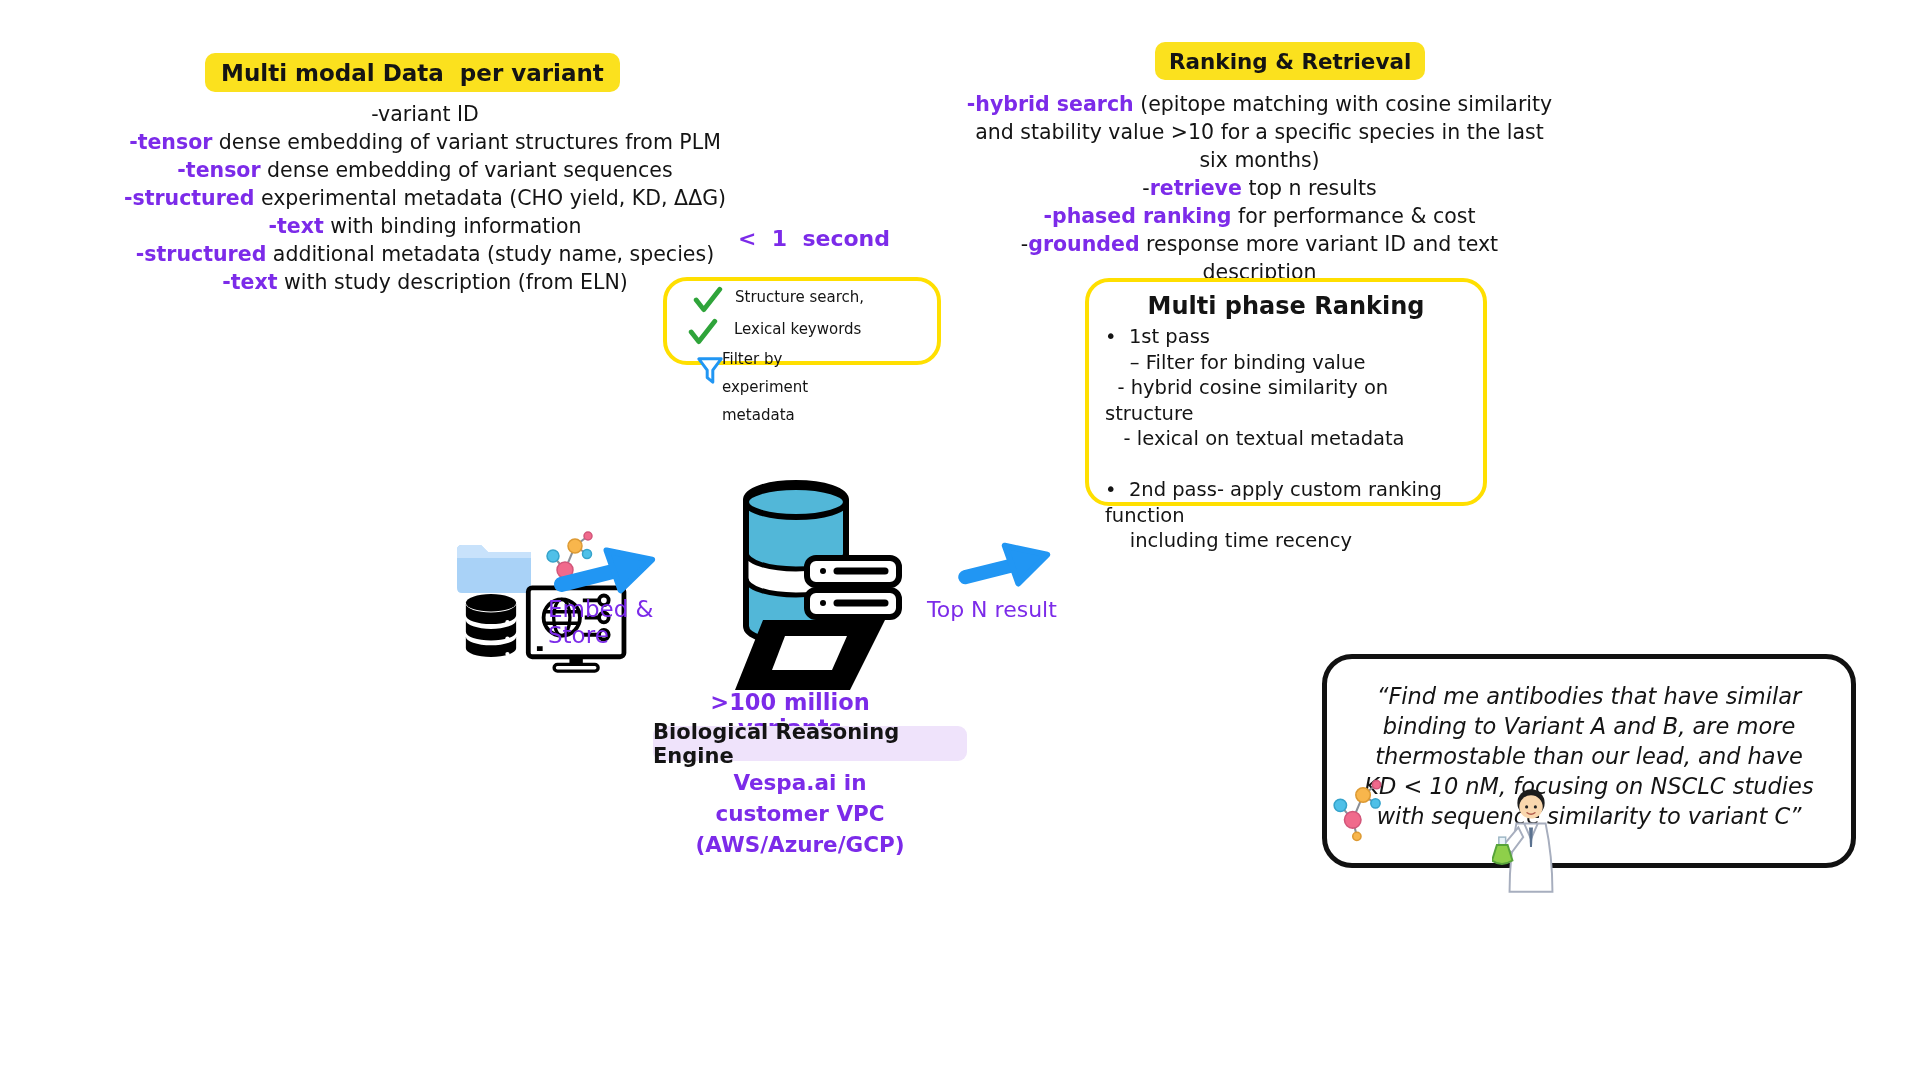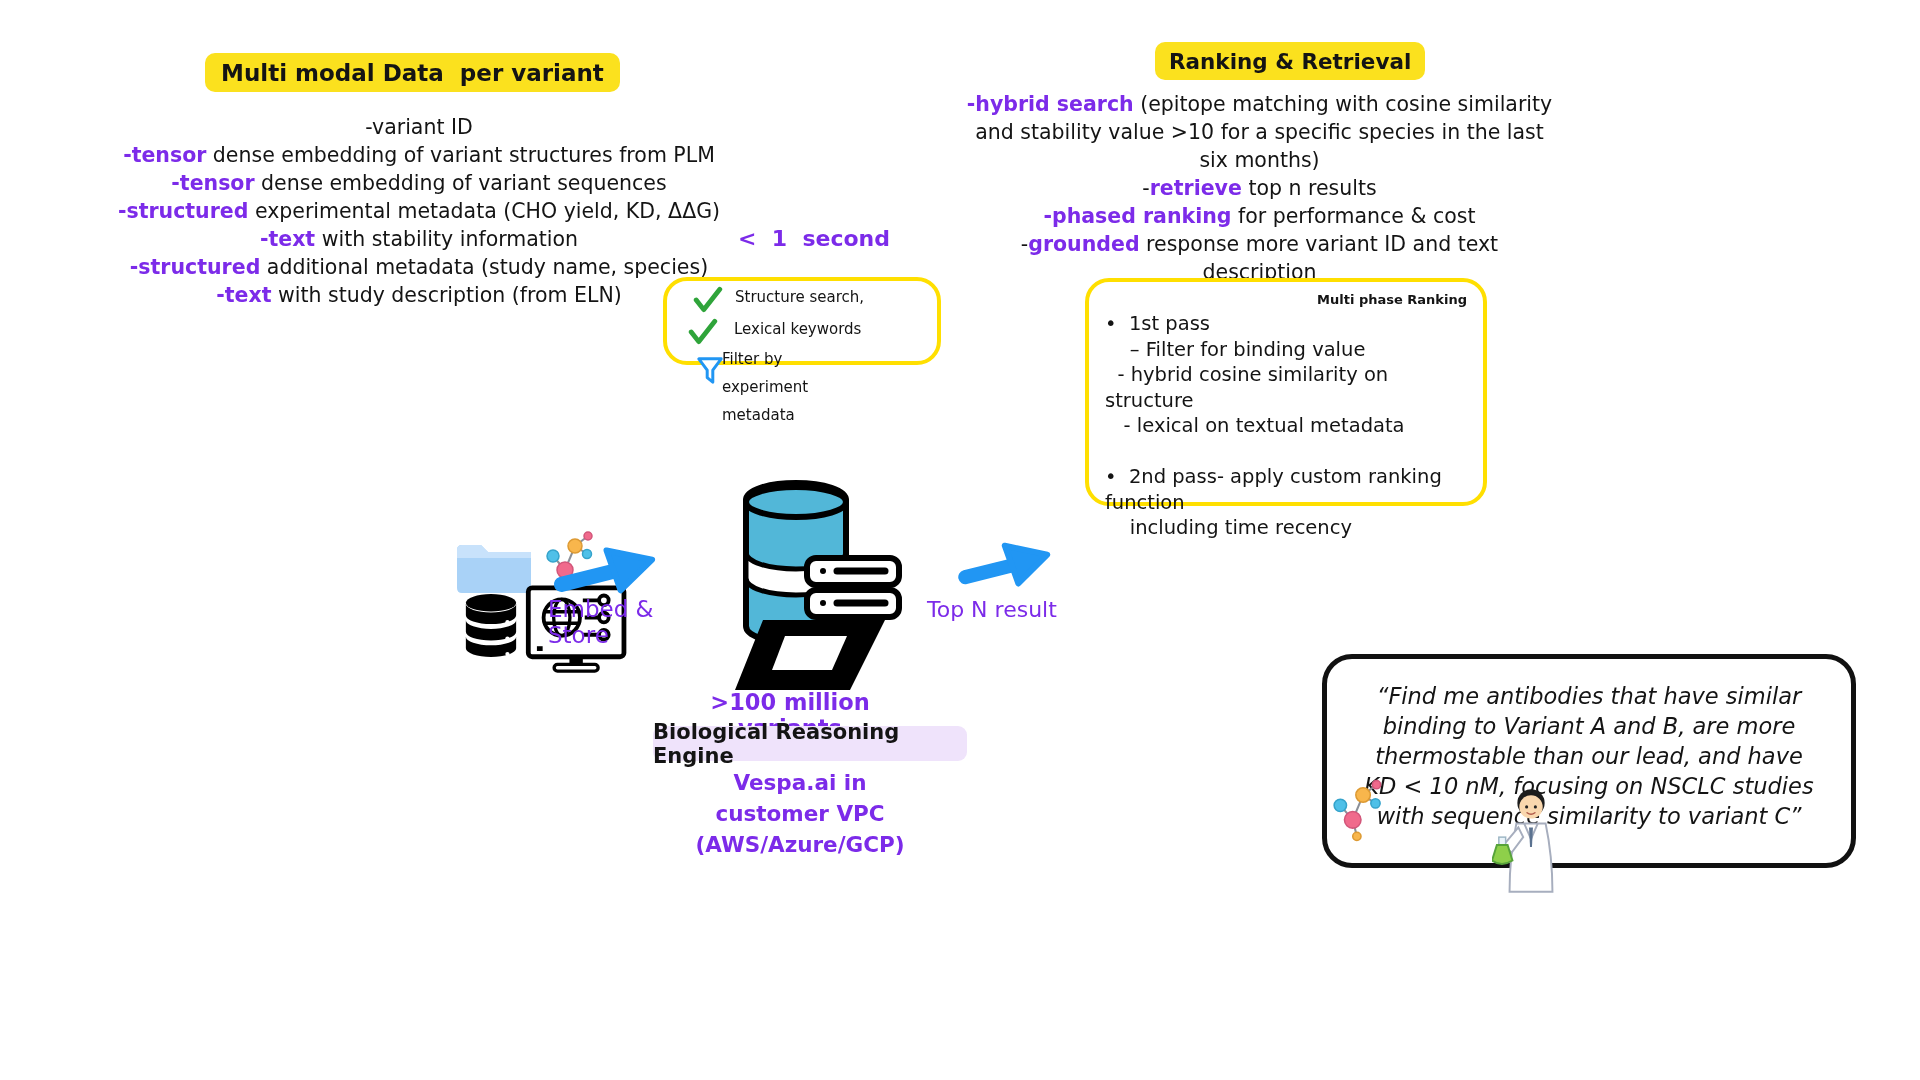--- a/index.html
+++ b/index.html
@@ -37,26 +37,26 @@
   .fb-label{font-size:15px;line-height:28px;white-space:pre-line;}
   .preline{white-space:pre-line;}
 </style>
 </head>
 <body>
 
 <div id="canvas">
 
   <div class="abs pill" style="left:205px;top:53px;height:39px;padding:0 16px;font-size:23px;">Multi modal Data  per variant</div>
 
-  <div class="abs centered-list" style="left:84px;top:100px;width:670px;font-size:20.5px;margin-top:13px;">
+  <div class="abs centered-list" style="left:90px;top:100px;width:670px;font-size:20.5px;">
       <div><span class="seg-k">-variant ID</span></div>
       <div><span class="seg-p">-tensor</span><span class="seg-k"> dense embedding of variant structures from PLM</span></div>
       <div><span class="seg-p">-tensor</span><span class="seg-k"> dense embedding of variant sequences</span></div>
       <div><span class="seg-p">-structured</span><span class="seg-k"> experimental metadata (CHO yield, KD, ΔΔG)</span></div>
-      <div><span class="seg-p">-text</span><span class="seg-k"> with stability information</span></div>
+      <div><span class="seg-p">-text</span><span class="seg-k"> with binding information</span></div>
       <div><span class="seg-p">-structured</span><span class="seg-k"> additional metadata (study name, species)</span></div>
       <div><span class="seg-p">-text</span><span class="seg-k"> with study description (from ELN)</span></div>
     </div>
 
   <div class="abs pill" style="left:1155px;top:42px;height:38px;padding:0 14px;font-size:21.5px;">Ranking &amp; Retrieval</div>
 
   <div class="abs centered-list" style="left:962px;top:90px;width:595px;font-size:20.5px;">
       <div><span class="seg-p">-hybrid search</span><span class="seg-k"> (epitope matching with cosine similarity and stability value &gt;10 for a specific species in the last six months)</span></div>
       <div><span class="seg-k">-</span><span class="seg-p">retrieve</span><span class="seg-k"> top n results</span></div>
       <div><span class="seg-p">-phased ranking</span><span class="seg-k"> for performance &amp; cost</span></div>
@@ -86,21 +86,21 @@
       <svg width="28" height="32" viewBox="0 0 30 32">
           <path d="M3 3 H27 L18 15 V28 L12 23 V15 Z" fill="#fff" stroke="#2196F3" stroke-width="3.2" stroke-linejoin="round"></path>
         </svg>
     </span>
     <span class="abs fb-label" style="left:59px;top:68px;">Filter by
 experiment
 metadata</span>
   </div>
 
   <div class="abs yellow-box" style="left:1085px;top:278px;width:402px;height:228px;padding:10px 16px;">
-    <div style="text-align:right;font-weight:700;font-size:13px;margin-bottom:4px;">Multi phase Ranking</div>
+    <div style="text-align:center;font-weight:700;font-size:24px;margin-bottom:4px;">Multi phase Ranking</div>
     <div>
         <div class="mp-line">•  1st pass</div>
         <div class="mp-line">    – Filter for binding value</div>
         <div class="mp-line">  - hybrid cosine similarity on structure</div>
         <div class="mp-line">   - lexical on textual metadata</div>
         <div class="mp-line">&nbsp;</div>
         <div class="mp-line">•  2nd pass- apply custom ranking function</div>
         <div class="mp-line">    including time recency</div>
       </div>
   </div>

